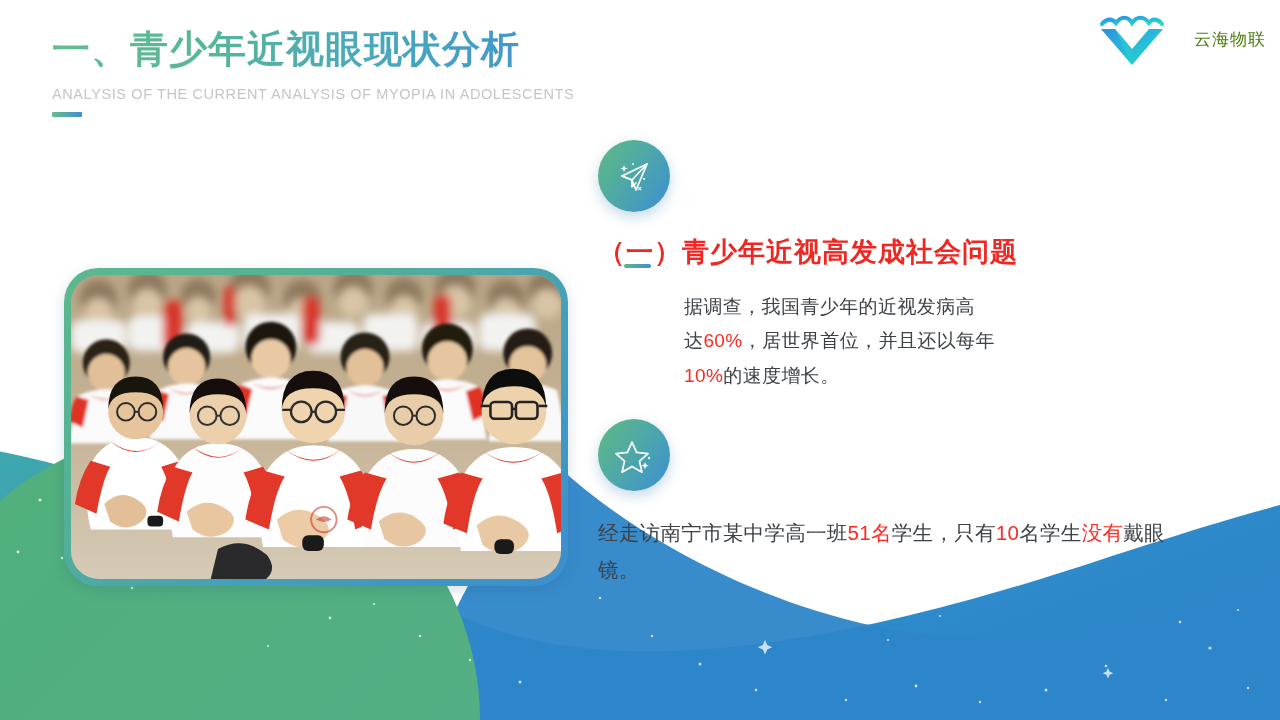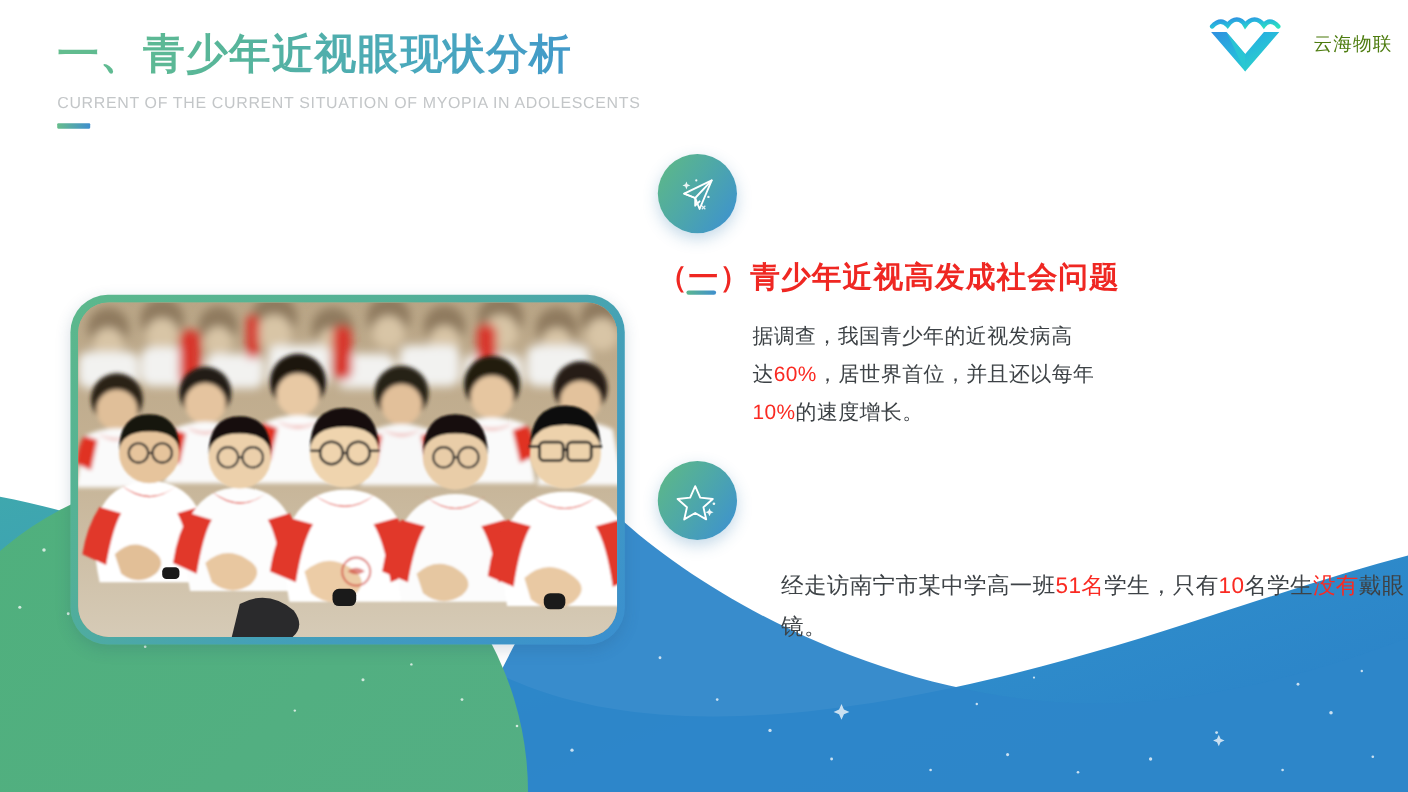--- a/index.html
+++ b/index.html
@@ -102,21 +102,21 @@
   }
   .hl { color:#fa2a22; }
 
   .row-case { display:flex; align-items:center; gap:14px; margin-top:26px; }
   .case-title {
     color:#f4231c; font-size:25px; font-weight:bold; letter-spacing:1.5px;
     margin-left:110px;
   }
 
   .case-para {
-    margin-top:24px; margin-left:112px; width:568px;
+    margin-top:24px; width:568px;
     font-size:20.5px; color:#3d4246; line-height:1.78; letter-spacing:0.3px;
   }
 
   .sr { position:absolute; width:1px; height:1px; overflow:hidden; clip:rect(0 0 0 0); }
 </style>
 </head>
 <body>
 
 <svg id="bg-decor" viewBox="0 0 1280 720" preserveAspectRatio="none">
   <defs>
@@ -175,21 +175,21 @@
         <circle cx="940" cy="616" r="1.0"></circle>
       <path d="M 765,640 l 2.2,5 l 5,2.2 l -5,2.2 l -2.2,5 l -2.2,-5 l -5,-2.2 l 5,-2.2 Z"></path>
       <path d="M 118,522 l 1.8,4 l 4,1.8 l -4,1.8 l -1.8,4 l -1.8,-4 l -4,-1.8 l 4,-1.8 Z"></path>
       <path d="M 1108,668 l 1.6,3.6 l 3.6,1.6 l -3.6,1.6 l -1.6,3.6 l -1.6,-3.6 l -3.6,-1.6 l 3.6,-1.6 Z"></path>
     </g>
   </g>
 </svg>
 
 <div class="header">
   <div class="page-title">一、青少年近视眼现状分析</div>
-  <div class="page-subtitle">CURRENT OF THE CURRENT SITUATION OF MYOPIA IN ADOLESCENTS</div>
+  <div class="page-subtitle">ANALYSIS OF THE CURRENT ANALYSIS OF MYOPIA IN ADOLESCENTS</div>
   <div class="title-dash"></div>
 </div>
 
 <div class="logo-wrap">
   <svg width="86" height="54" viewBox="0 0 86 54">
     <defs>
       <linearGradient id="gLogo" x1="0" y1="0" x2="1" y2="1">
         <stop offset="0%" stop-color="#2f8fe0"></stop>
         <stop offset="45%" stop-color="#27b6dd"></stop>
         <stop offset="100%" stop-color="#2ce0c0"></stop>

